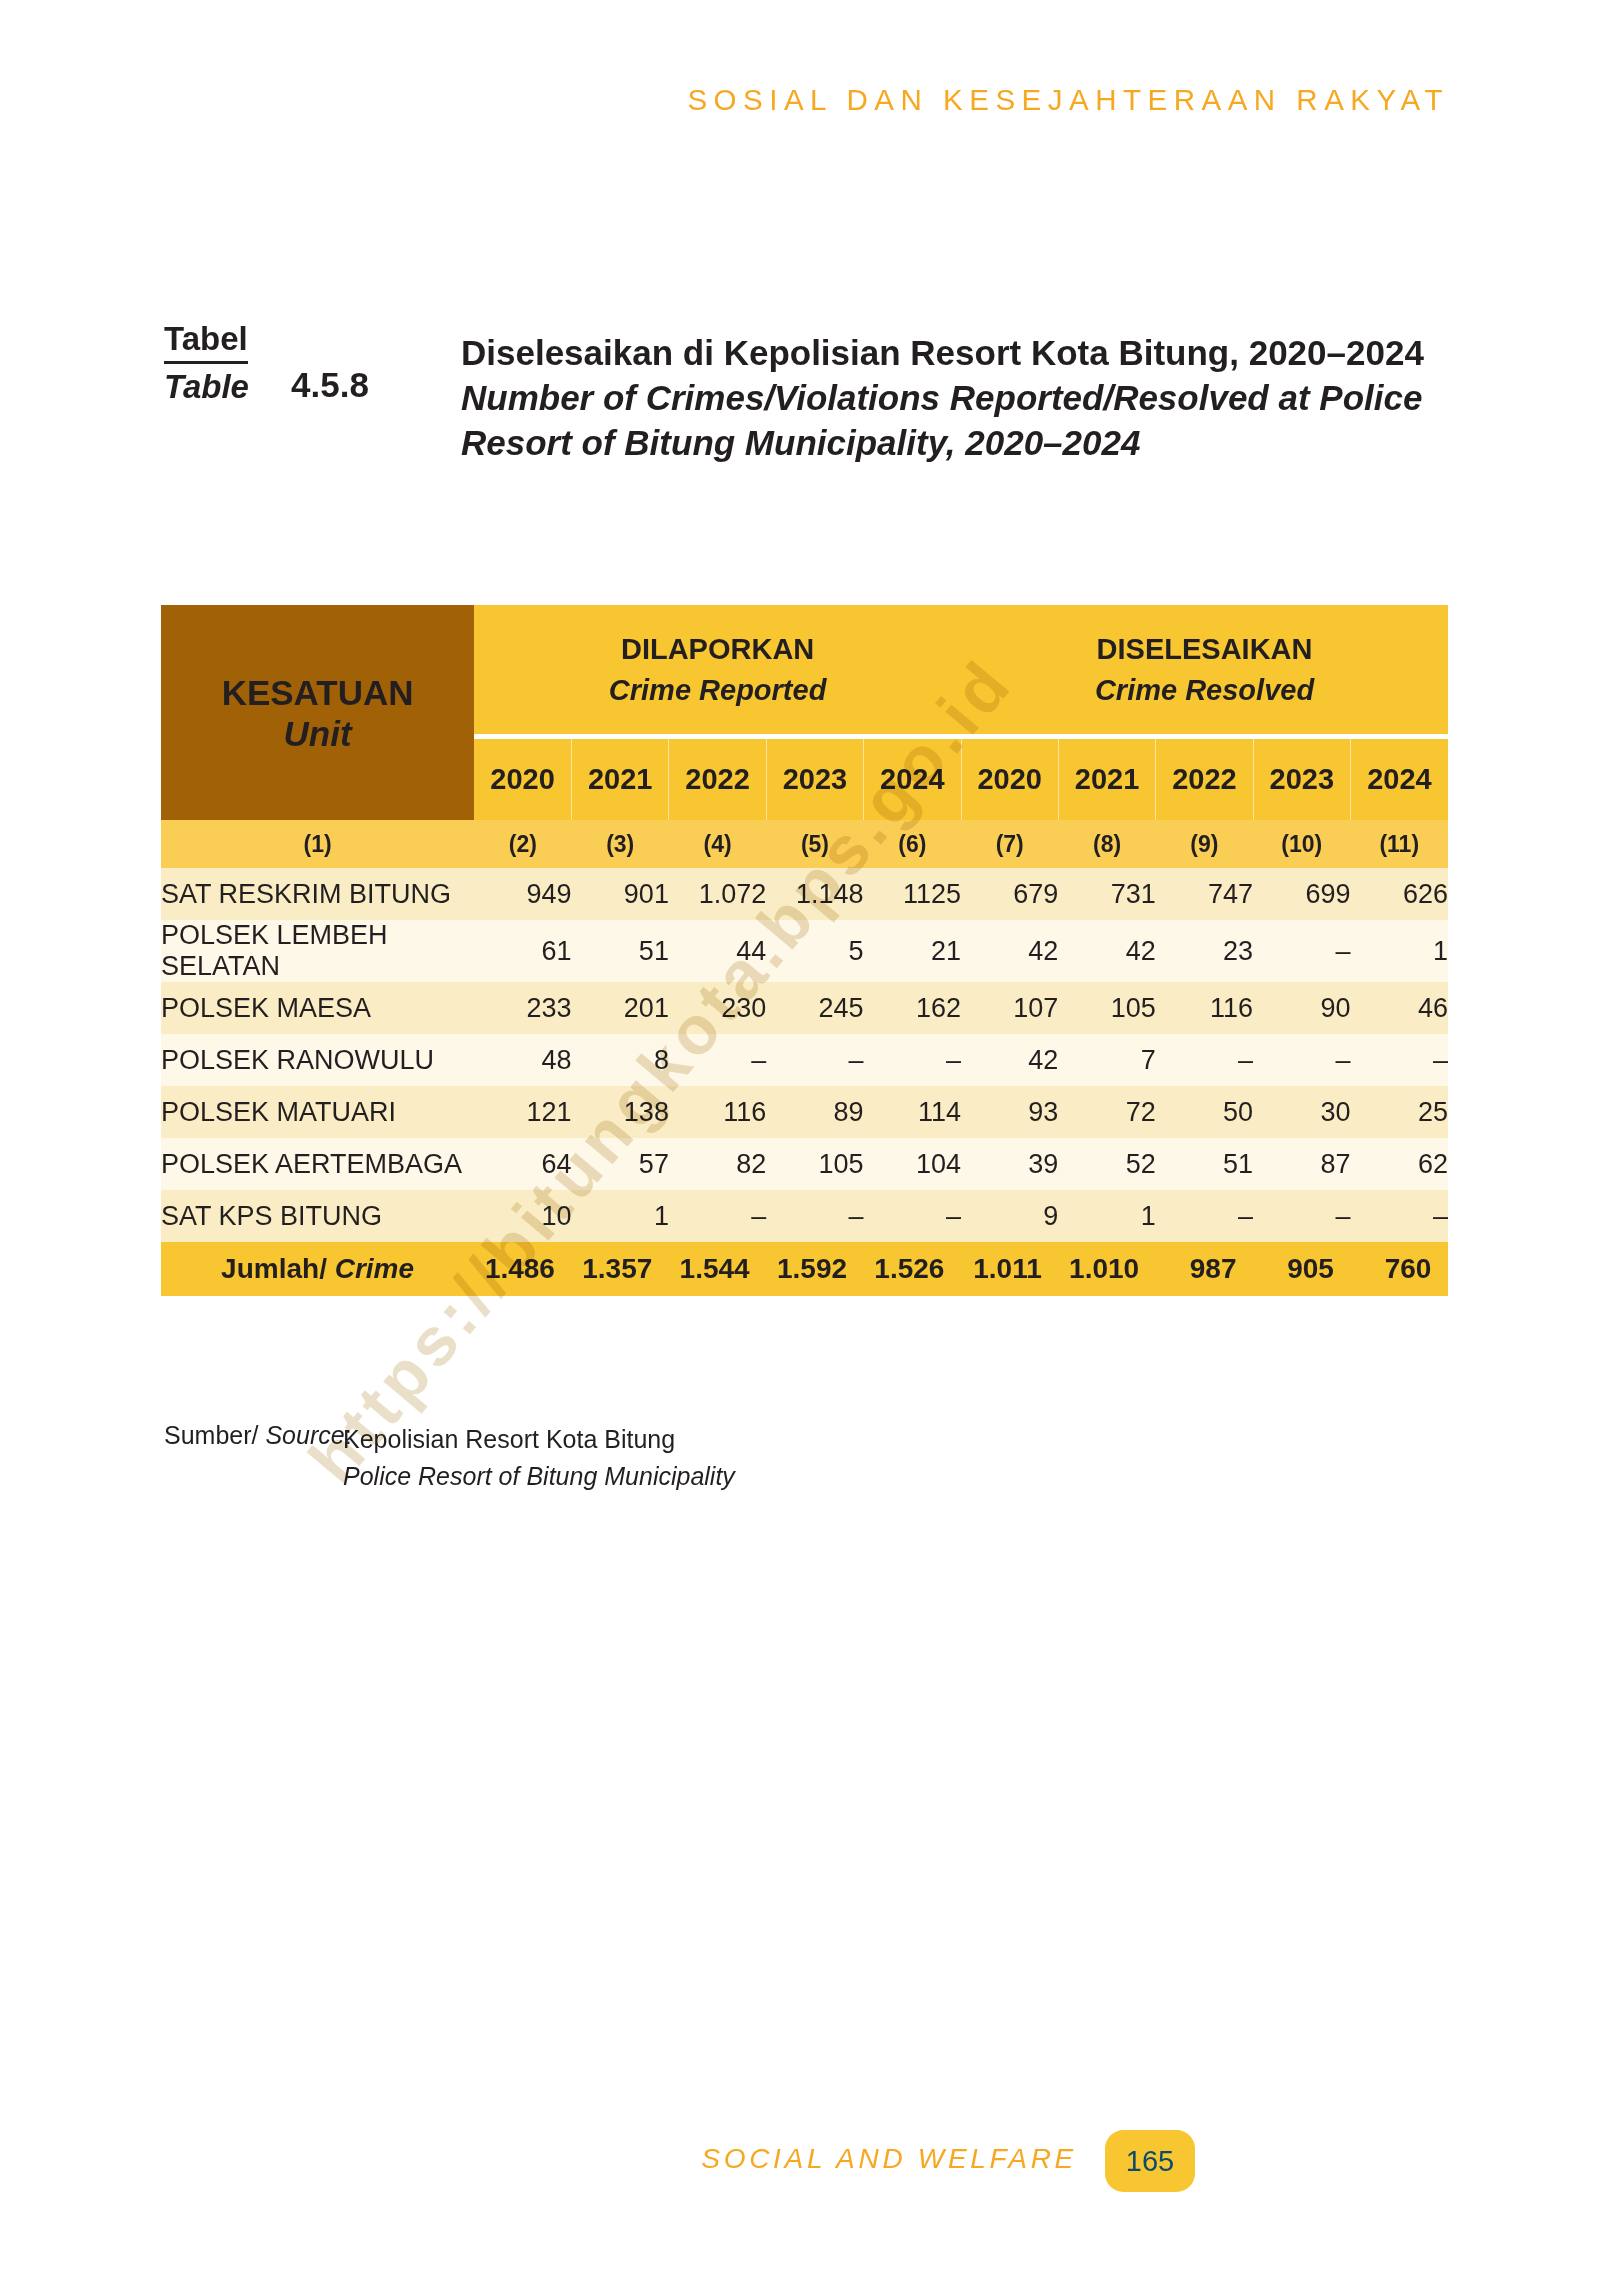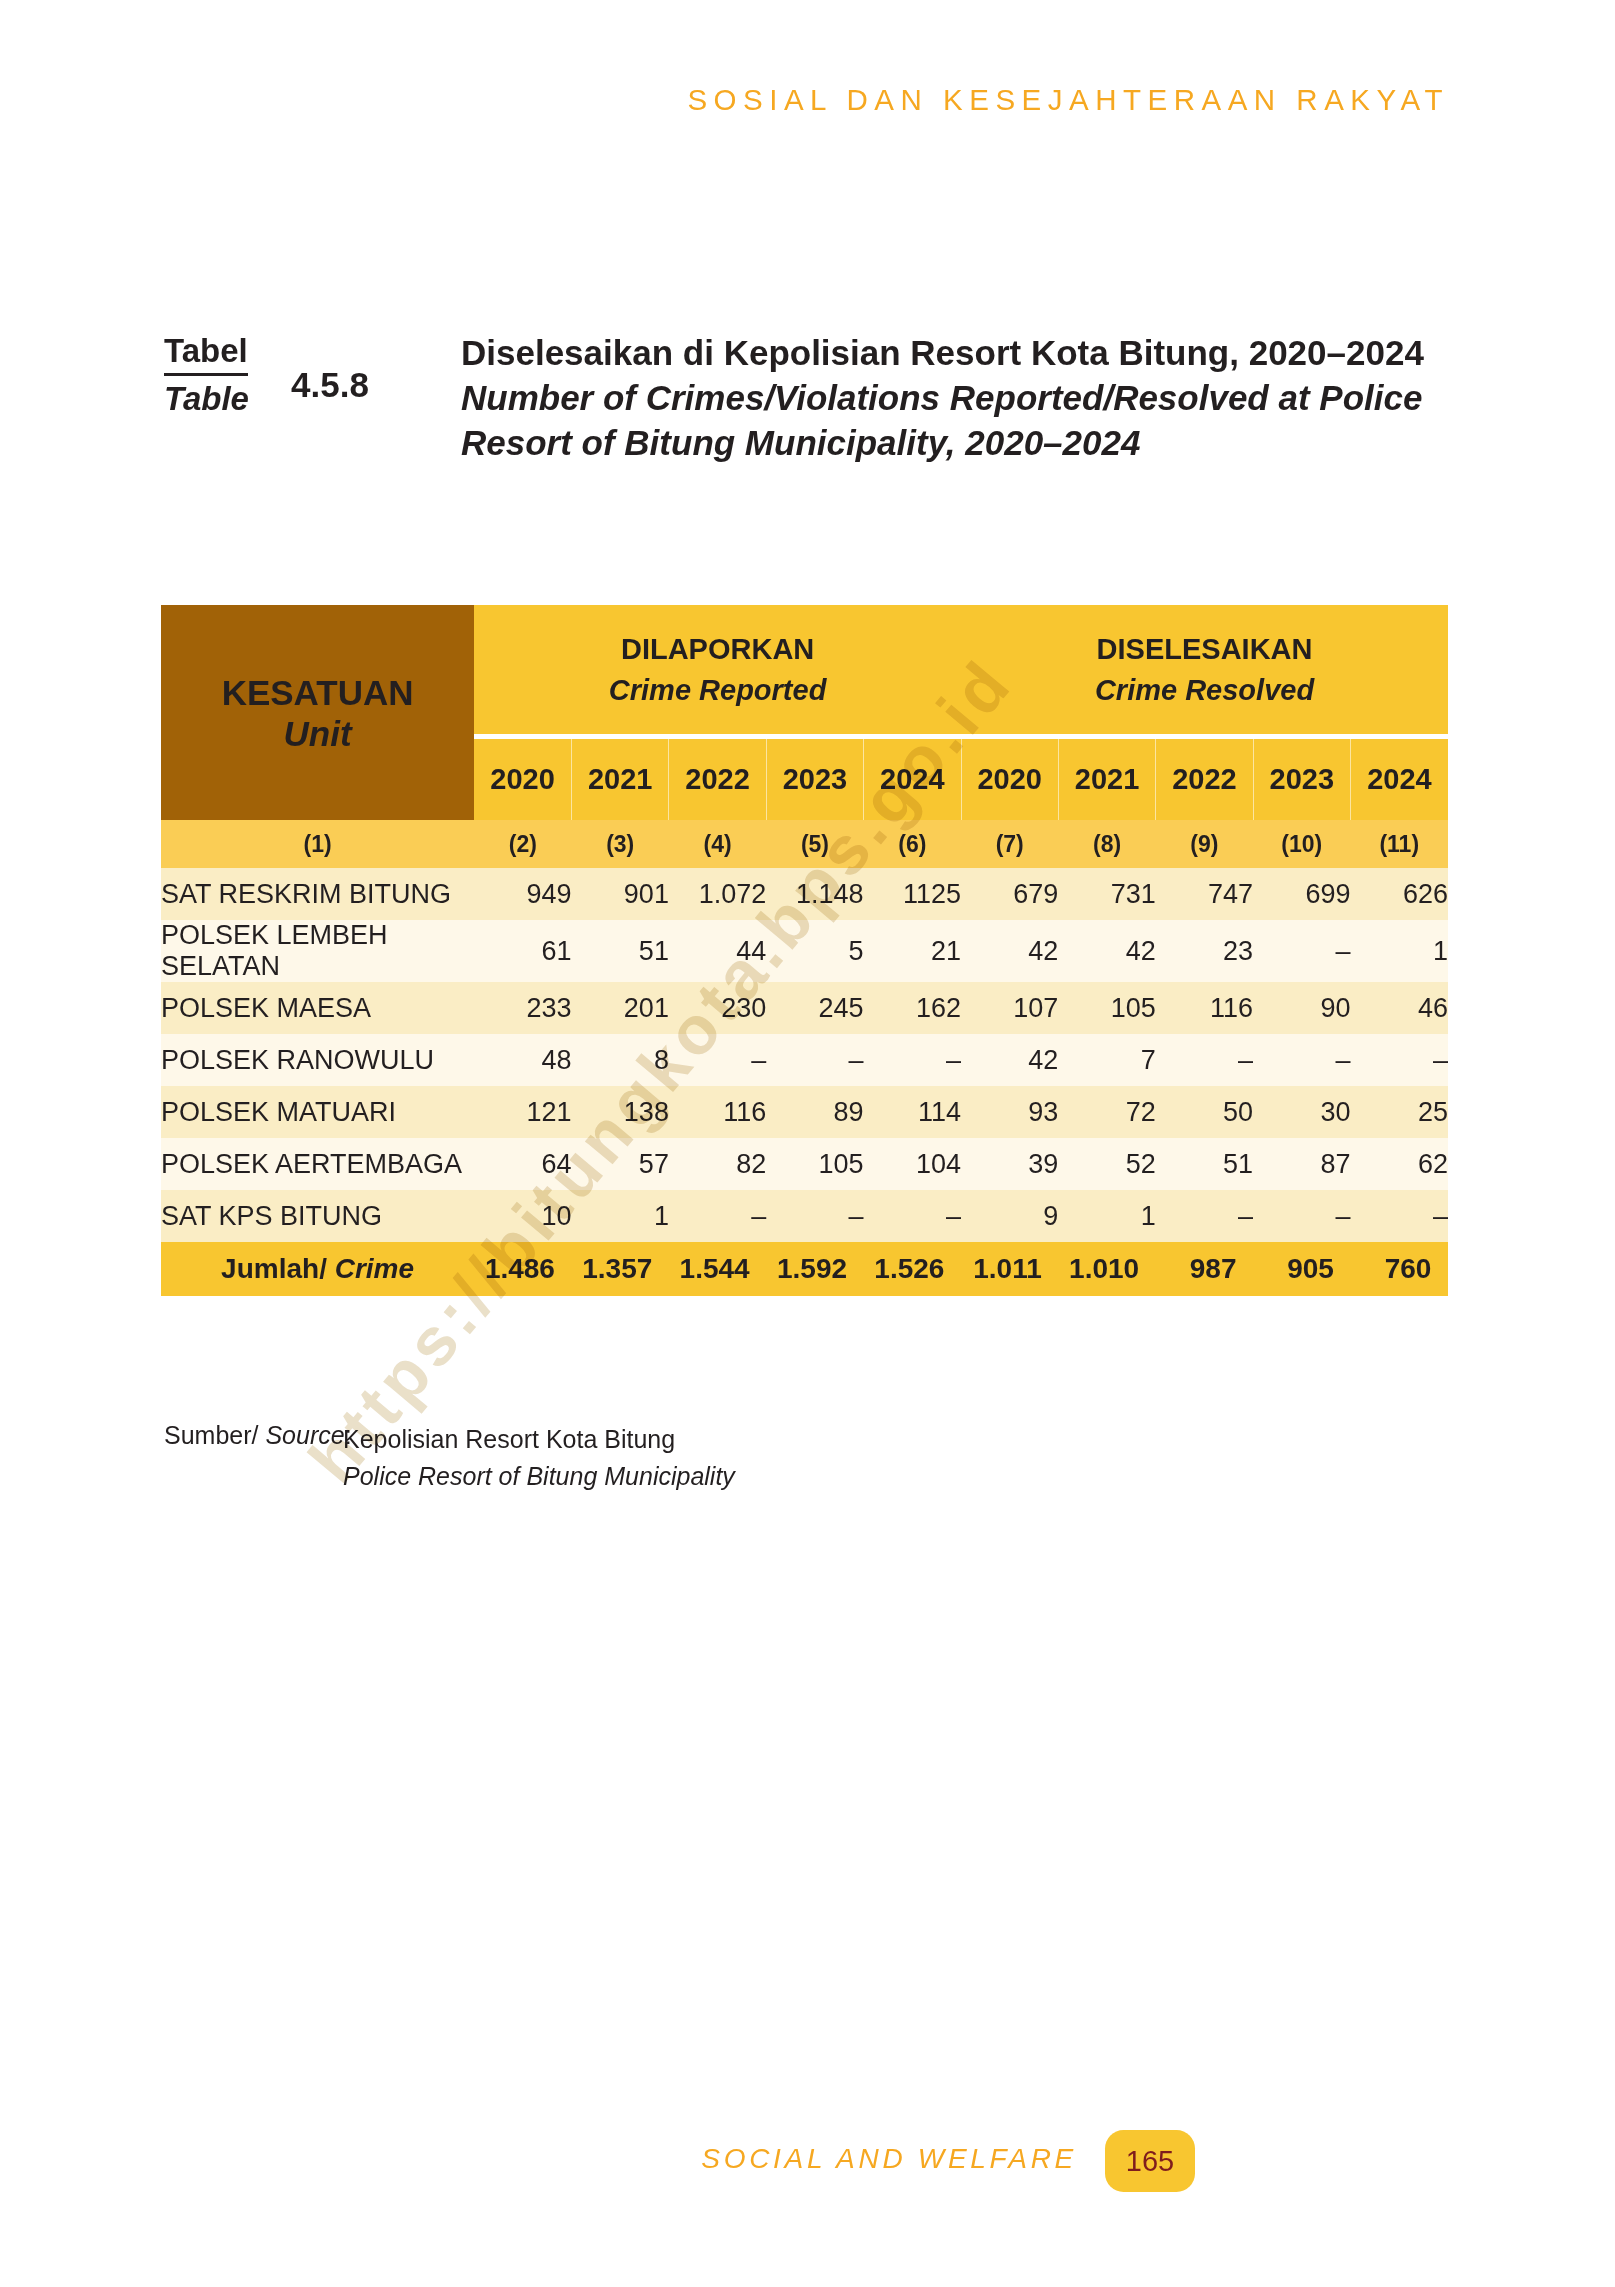--- a/index.html
+++ b/index.html
@@ -6,21 +6,21 @@
   .page{
     position:relative;width:1615px;height:2288px;background:#ffffff;
     font-family:"Liberation Sans",sans-serif;color:#231f20;overflow:hidden;
   }
   
   .page-header{
     position:absolute;top:83px;right:166px;
     font-size:29.5px;letter-spacing:6.5px;color:#f6a821;font-weight:400;white-space:nowrap;
   }
   
-  .label-block{position:absolute;left:164px;top:332px;width:120px;}
+  .label-block{position:absolute;left:164px;top:320px;width:120px;}
   .label-id{font-size:33px;font-weight:700;display:inline-block;border-bottom:3.7px solid #231f20;padding-bottom:2.8px;}
   .label-en{font-size:33px;font-weight:700;font-style:italic;margin-top:4.6px;}
   .label-number{position:absolute;left:291px;top:365px;font-size:35px;font-weight:700;}
   
   .title-block{position:absolute;left:461px;top:330px;width:1061px;font-size:35px;font-weight:700;line-height:45px;}
   .title-en{font-style:italic;}
   
   table.crime{
     position:absolute;left:161px;top:605px;width:1287px;
     border-collapse:collapse;table-layout:fixed;
@@ -56,21 +56,21 @@
     font-size:68px;font-weight:700;letter-spacing:5.5px;white-space:nowrap;
     color:#c9b078;opacity:0.40;mix-blend-mode:multiply;pointer-events:none;
   }
   
   .footer-section{
     position:absolute;top:2143px;right:538px;
     font-size:28px;font-style:italic;letter-spacing:3.7px;color:#f6a821;white-space:nowrap;
   }
   .page-pill{
     position:absolute;left:1105px;top:2130px;width:90px;height:62px;border-radius:18.5px;
-    background:#f8c630;color:#7f1d1d;font-size:29px;
+    background:#f8c630;color:#0c4a6e;font-size:29px;
     display:flex;align-items:center;justify-content:center;
   }
 </style>
 </head>
 <body>
 
 <div class="page">
 
   <div class="page-header">SOSIAL DAN KESEJAHTERAAN RAKYAT</div>
 

